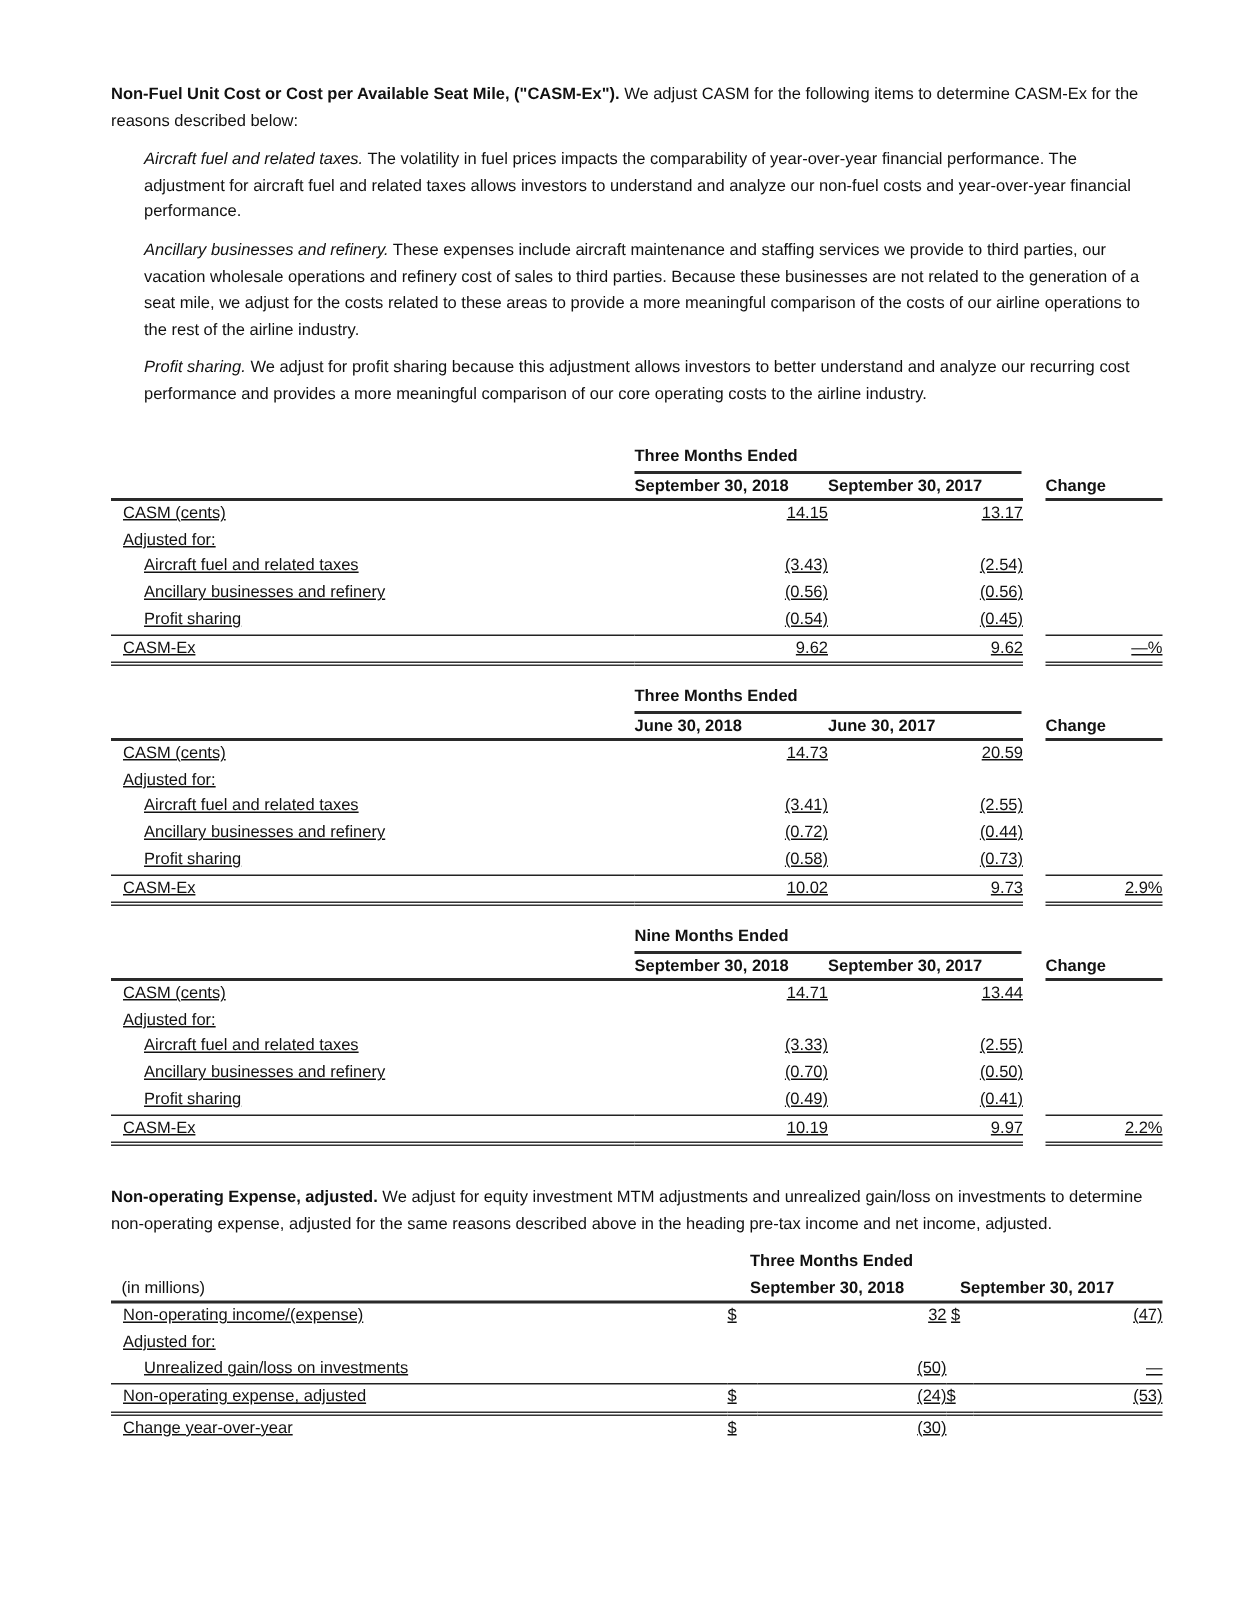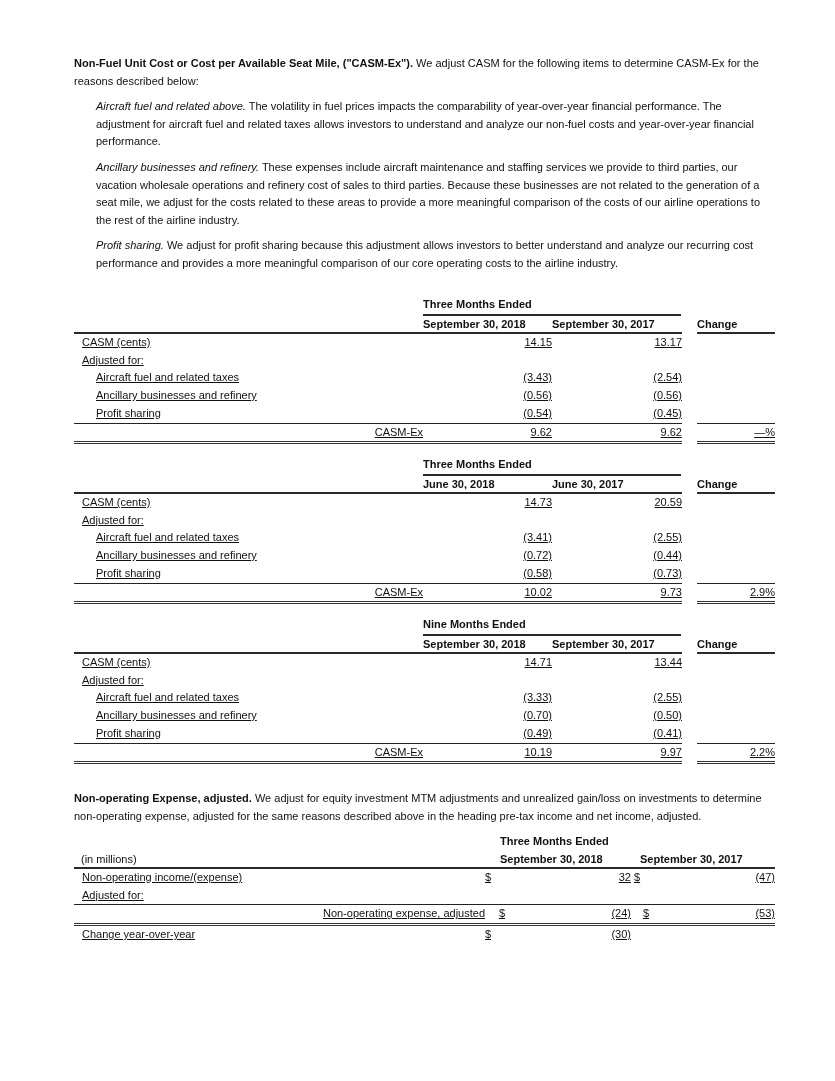--- a/index.html
+++ b/index.html
@@ -17,37 +17,37 @@
   table.fin {
     position: absolute; border-collapse: collapse; font-size: 11px; text-decoration: underline;
   }
   table.fin td { padding: 0; height: 17.7px; line-height: 17.7px; white-space: nowrap; }
   .lbl { padding-left: 8px !important; }
   .lbl.ind { padding-left: 22px !important; }
   .num { text-align: right; }
   .hdr { font-weight: bold; text-align: left; }
 
   
-  .rule-top-thin { border-top: 1.2px solid #222; text-align: right; }
+  .rule-top-thin { border-top: 1.2px solid #222; }
   .rule-bottom-heavy { border-bottom: 3px double #333; }
 
   
   .hline { position: absolute; background: #2a2a2a; }
 </style>
 </head>
 <body>
 
 <div class="page">
 
   <p class="para intro">
     <b>Non-Fuel Unit Cost or Cost per Available Seat Mile, ("CASM-Ex").</b><span> We adjust CASM for the following items to determine CASM-Ex for the reasons described below:</span>
   </p>
 
   <p class="para sub" style="top:98px;">
-    <i>Aircraft fuel and related above.</i><span> The volatility in fuel prices impacts the comparability of year-over-year financial performance. The adjustment for aircraft fuel and related taxes allows investors to understand and analyze our non-fuel costs and year-over-year financial performance.</span>
+    <i>Aircraft fuel and related taxes.</i><span> The volatility in fuel prices impacts the comparability of year-over-year financial performance. The adjustment for aircraft fuel and related taxes allows investors to understand and analyze our non-fuel costs and year-over-year financial performance.</span>
   </p>
 
   <p class="para sub" style="top:159px;">
     <i>Ancillary businesses and refinery.</i><span> These expenses include aircraft maintenance and staffing services we provide to third parties, our vacation wholesale operations and refinery cost of sales to third parties. Because these businesses are not related to the generation of a seat mile, we adjust for the costs related to these areas to provide a more meaningful comparison of the costs of our airline operations to the rest of the airline industry.</span>
   </p>
 
   <p class="para sub" style="top:237px;">
     <i>Profit sharing.</i><span> We adjust for profit sharing because this adjustment allows investors to better understand and analyze our recurring cost performance and provides a more meaningful comparison of our core operating costs to the airline industry.</span>
   </p>
 
@@ -271,20 +271,27 @@
         <td class="num">(47)</td>
       </tr>
       <tr>
         <td class="lbl">Adjusted for:</td>
         <td></td>
         <td class="num"></td>
         <td></td>
         <td class="num"></td>
       </tr>
       <tr>
+        <td class="lbl ind">Unrealized gain/loss on investments</td>
+        <td></td>
+        <td class="num">(50)</td>
+        <td></td>
+        <td class="num">—</td>
+      </tr>
+      <tr>
         <td class="lbl rule-top-thin rule-bottom-heavy">Non-operating expense, adjusted</td>
         <td class="rule-top-thin rule-bottom-heavy">$</td>
         <td class="num rule-top-thin rule-bottom-heavy">(24)</td>
         <td class="rule-top-thin rule-bottom-heavy">$</td>
         <td class="num rule-top-thin rule-bottom-heavy">(53)</td>
       </tr>
       <tr>
         <td class="lbl">Change year-over-year</td>
         <td>$</td>
         <td class="num">(30)</td>

